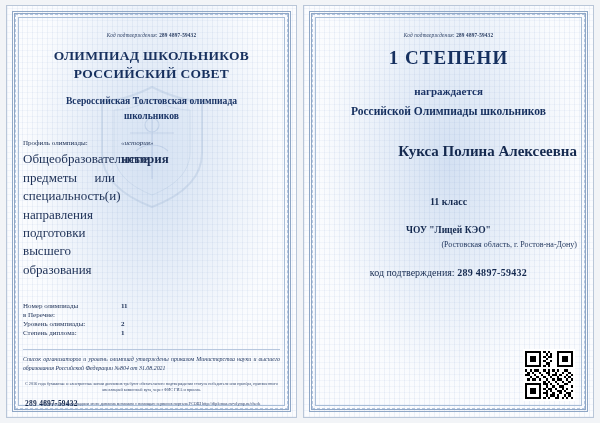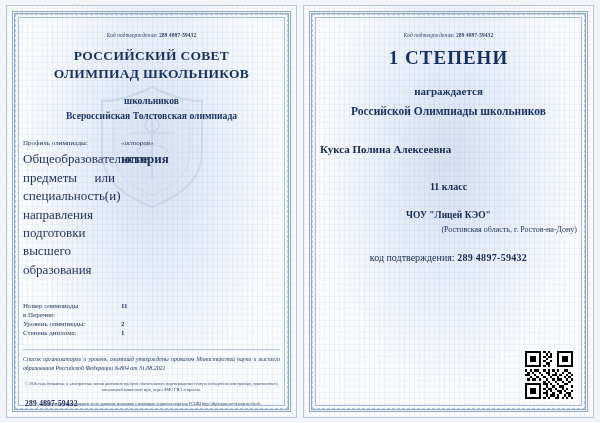--- a/index.html
+++ b/index.html
@@ -168,25 +168,25 @@
     margin-bottom: 8px;
   }
   .winner {
     text-align: center;
     color: #16305f;
     font-size: 11.5px;
     font-weight: bold;
     margin-bottom: 26px;
   }
   .person {
-    text-align: left;
+    text-align: right;
     color: #14294f;
-    font-size: 11px;
-    font-weight: bold;
-    margin-bottom: 26px;
+    font-size: 15px;
+    font-weight: bold;
+    margin-bottom: 36px;
   }
   .grade {
     text-align: center;
     color: #14294f;
     font-size: 10px;
     font-weight: bold;
     margin-bottom: 18px;
   }
   .school {
     text-align: center;
@@ -252,27 +252,27 @@
       </g>
     </svg>
 
     <div class="content">
       <div class="topcode">
         <span class="lbl">Код подтверждения:</span>
         <span>289 4897-59432</span>
       </div>
 
       <div class="org-title">
+        <div>ОЛИМПИАД ШКОЛЬНИКОВ</div>
         <div>РОССИЙСКИЙ СОВЕТ</div>
-        <div>ОЛИМПИАД ШКОЛЬНИКОВ</div>
       </div>
 
       <div class="olymp-name">
+        <div>Всероссийская Толстовская олимпиада</div>
         <div>школьников</div>
-        <div>Всероссийская Толстовская олимпиада</div>
       </div>
 
       <div class="field-row profile-row">
         <span class="lbl">Профиль олимпиады:</span>
         <span class="val">«история»</span>
       </div>
 
       <div class="subject-block">
         <span class="lbl">Общеобразовательные предметы или специальность(и) направления подготовки высшего образования</span>
         <span class="val">история</span>

